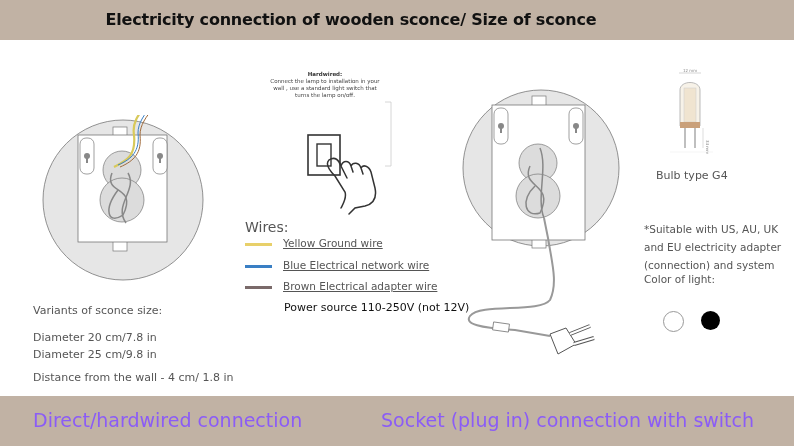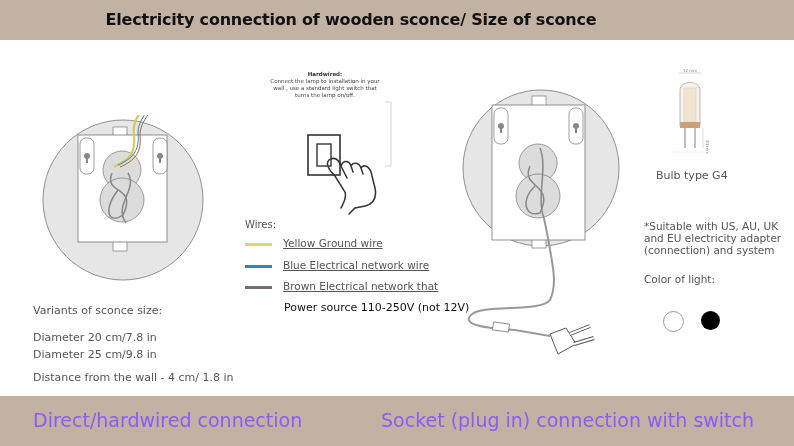--- a/index.html
+++ b/index.html
@@ -20,30 +20,30 @@
   }
   .bottom-label {
     position: absolute; top: 409px; font-size: 19px; color: #8b5cf6;
   }
   .abs { position: absolute; }
   .hw-note {
     position: absolute; left: 266px; top: 71px; width: 118px;
     text-align: center; font-size: 5.5px; line-height: 7px; color: #444;
   }
   .hw-note b { display: block; font-weight: bold; color: #333; }
-  .wires-title { left: 245px; top: 219px; font-size: 10px; color: #555; }
+  .wires-title { left: 245px; top: 219px; font-size: 14px; color: #555; }
   .wire-row { position: absolute; left: 245px; font-size: 10.5px; color: #555; }
   .wire-row .swatch {
     position: absolute; left: 0; top: 6px; width: 27px; height: 3px;
   }
   .wire-row .lbl { position: absolute; left: 38px; top: 0; white-space: nowrap; text-decoration: underline; }
   .power { left: 284px; top: 301px; font-size: 11px; font-weight: normal; color: #111; }
   .variants { left: 33px; font-size: 11px; color: #555; white-space: nowrap; }
   .bulb-label { left: 656px; top: 169px; font-size: 11px; color: #555; }
-  .suit { left: 644px; top: 220px; width: 145px; font-size: 10.5px; line-height: 12px; color: #555; }
+  .suit { left: 644px; top: 220px; width: 145px; font-size: 10.5px; line-height: 18px; color: #555; }
   .cord-label { left: 644px; top: 273px; font-size: 10.5px; color: #555; }
   .cord-dot { position: absolute; width: 19px; height: 19px; border-radius: 50%; top: 311px; }
 </style>
 </head>
 <body>
 
 <div class="bar top-bar"></div>
 <div class="title">Electricity connection of wooden sconce/ Size of sconce</div>
 
 <svg class="abs" style="left:28px;top:115px" width="190" height="170">
@@ -87,21 +87,21 @@
 <div class="wire-row" style="top:237px">
   <span class="swatch" style="background:#e8d06a"></span>
   <span class="lbl">Yellow Ground wire</span>
 </div>
 <div class="wire-row" style="top:259px">
   <span class="swatch" style="background:#3a7fc4"></span>
   <span class="lbl">Blue Electrical network wire</span>
 </div>
 <div class="wire-row" style="top:280px">
   <span class="swatch" style="background:#7a6a6a"></span>
-  <span class="lbl">Brown Electrical network that</span>
+  <span class="lbl">Brown Electrical adapter wire</span>
 </div>
 <div class="abs power">Power source 110-250V (not 12V)</div>
 
 <div class="abs variants" style="top:304px">Variants  of sconce size:</div>
 <div class="abs variants" style="top:331px">Diameter  20 cm/7.8 in</div>
 <div class="abs variants" style="top:348px">Diameter  25 cm/9.8 in</div>
 <div class="abs variants" style="top:371px">Distance from the wall - 4 cm/ 1.8 in</div>
 
 <svg class="abs" style="left:440px;top:88px" width="200" height="280">
   <circle cx="101" cy="80" r="78" fill="#e6e6e6" stroke="#777" stroke-width="0.8"></circle>

